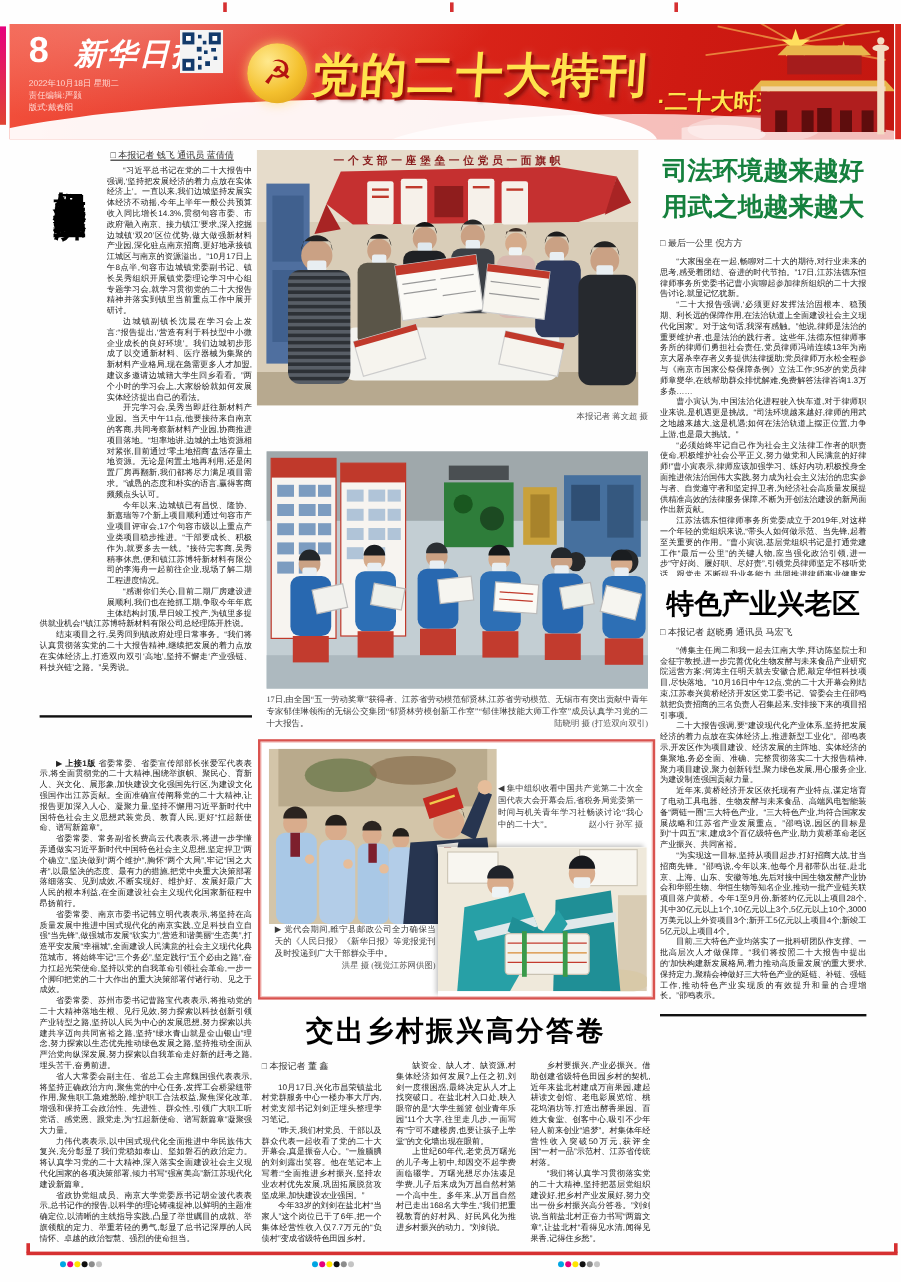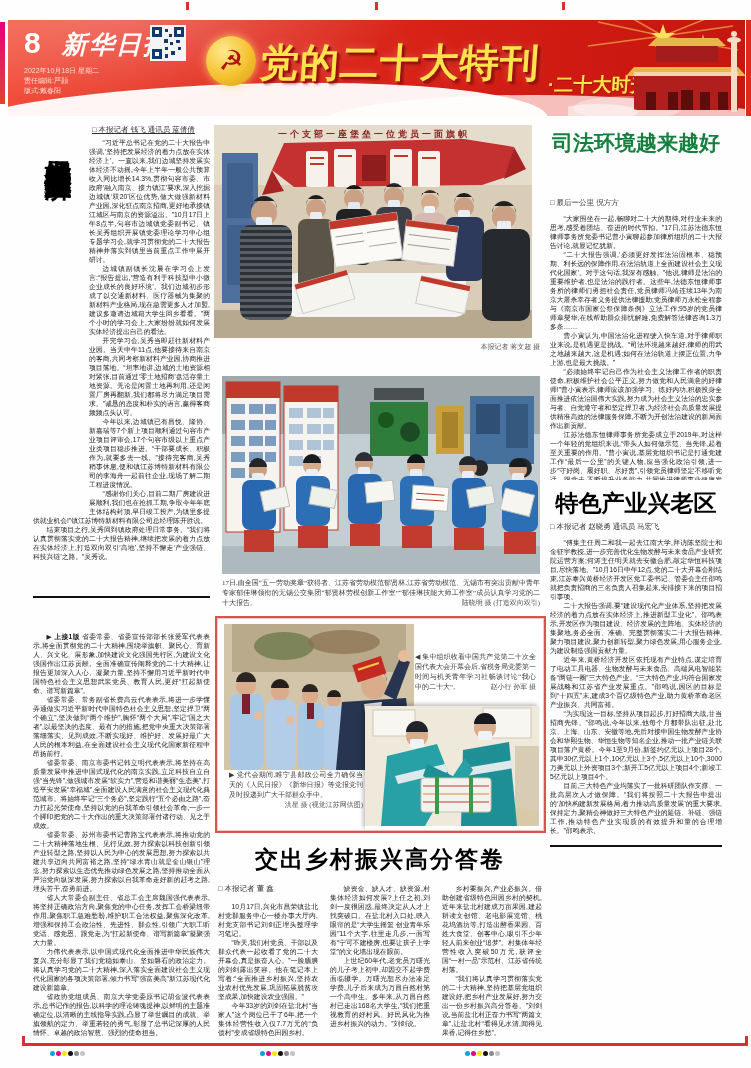--- a/index.html
+++ b/index.html
@@ -465,32 +465,33 @@
     <p class="bp">今年33岁的刘剑在盐北村“当家人”这个岗位已干了6年,把一个集体经营性收入仅7.7万元的“负债村”变成省级特色田园乡村。</p>
     <p class="bp">缺资金、缺人才、缺资源,村集体经济如何发展?上任之初,刘剑一度很困惑,最终决定从人才上找突破口。在盐北村入口处,映入眼帘的是“大学生摇篮 创业青年乐园”11个大字,往里走几步,一面写有“宁可不建楼房,也要让孩子上学堂”的文化墙出现在眼前。</p>
     <p class="bp">上世纪60年代,老党员万曙光的儿子考上初中,却因交不起学费面临辍学。万曙光想尽办法凑足学费,儿子后来成为万昌自然村第一个高中生。多年来,从万昌自然村已走出168名大学生,“我们把重视教育的好村风、好民风化为推进乡村振兴的动力。”刘剑说。</p>
     <p class="bp">乡村要振兴,产业必振兴。借助创建省级特色田园乡村的契机,近年来盐北村建成万亩果园,建起耕读文创馆、老电影展览馆、桃花坞酒坊等,打造出酵香果园、百姓大食堂、创客中心,吸引不少年轻人前来创业“追梦”。村集体年经营性收入突破50万元,获评全国“一村一品”示范村、江苏省传统村落。</p>
     <p class="bp">“我们将认真学习贯彻落实党的二十大精神,坚持把基层党组织建设好,把乡村产业发展好,努力交出一份乡村振兴高分答卷。”刘剑说,当前盐北村正奋力书写“两篇文章”,让盐北村“看得见水清,闻得见果香,记得住乡愁”。</p>
   </div>
   <div class="abs h-center" style="left:215px;top:844px;width:330px;">交出乡村振兴高分答卷</div>
 
   <div class="abs h-right" style="left:550px;top:128px;width:172px;">
     <div>司法环境越来越好</div>
+    <div>用武之地越来越大</div>
   </div>
   <div class="abs byline" style="left:550px;top:198px;width:172px;">□ 最后一公里 倪方方</div>
   <div class="abs clip" style="left:550px;top:214px;width:172px;height:266px;">
     <p class="bp">“大家围坐在一起,畅聊对二十大的期待,对行业未来的思考,感受着团结、奋进的时代节拍。”17日,江苏法德东恒律师事务所党委书记曹小寅聊起参加律所组织的二十大报告讨论,就显记忆犹新。</p>
     <p class="bp">“二十大报告强调,‘必须更好发挥法治固根本、稳预期、利长远的保障作用,在法治轨道上全面建设社会主义现代化国家’。对于这句话,我深有感触。”他说,律师是法治的重要维护者,也是法治的践行者。这些年,法德东恒律师事务所的律师们勇担社会责任,党员律师冯靖连续13年为南京大屠杀幸存者义务提供法律援助;党员律师万永松全程参与《南京市国家公祭保障条例》立法工作;95岁的党员律师章燮华,在线帮助群众排忧解难,免费解答法律咨询1.3万多条……</p>
     <p class="bp">曹小寅认为,中国法治化进程驶入快车道,对于律师职业来说,是机遇更是挑战。“司法环境越来越好,律师的用武之地越来越大,这是机遇;如何在法治轨道上摆正位置,力争上游,也是最大挑战。”</p>
     <p class="bp">“必须始终牢记自己作为社会主义法律工作者的职责使命,积极维护社会公平正义,努力做党和人民满意的好律师!”曹小寅表示,律师应该加强学习、练好内功,积极投身全面推进依法治国伟大实践,努力成为社会主义法治的忠实参与者、自觉遵守者和坚定捍卫者,为经济社会高质量发展提供精准高效的法律服务保障,不断为开创法治建设的新局面作出新贡献。</p>
     <p class="bp">江苏法德东恒律师事务所党委成立于2019年,对这样一个年轻的党组织来说,“带头人如何做示范、当先锋,起着至关重要的作用。”曹小寅说,基层党组织书记是打通党建工作“最后一公里”的关键人物,应当强化政治引领,进一步“守好岗、履好职、尽好责”,引领党员律师坚定不移听党话、跟党走,不断提升业务能力,共同推进律师事业健康发展、行稳致远。</p>
   </div>
 
   <div class="abs h-right2" style="left:550px;top:488px;width:172px;">特色产业兴老区</div>
-  <div class="abs byline" style="left:550px;top:522px;width:172px;font-family:Liberation Serif, serif;">□ 本报记者 赵晓勇 通讯员 马宏飞</div>
+  <div class="abs byline" style="left:550px;top:522px;width:172px;">□ 本报记者 赵晓勇 通讯员 马宏飞</div>
   <div class="abs clip" style="left:550px;top:538px;width:172px;height:296px;">
     <p class="bp">“傅集主任周二和我一起去江南大学,拜访陈坚院士和金征宇教授,进一步完善优化生物发酵与未来食品产业研究院运营方案;何涛主任明天就去安徽合肥,敲定华恒科技项目,尽快落地。”10月16日中午12点,党的二十大开幕会刚结束,江苏泰兴黄桥经济开发区党工委书记、管委会主任邵鸣就把负责招商的三名负责人召集起来,安排接下来的项目招引事项。</p>
     <p class="bp">二十大报告强调,要“建设现代化产业体系,坚持把发展经济的着力点放在实体经济上,推进新型工业化”。邵鸣表示,开发区作为项目建设、经济发展的主阵地、实体经济的集聚地,务必全面、准确、完整贯彻落实二十大报告精神,聚力项目建设,聚力创新转型,聚力绿色发展,用心服务企业,为建设制造强国贡献力量。</p>
     <p class="bp">近年来,黄桥经济开发区依托现有产业特点,谋定培育了电动工具电器、生物发酵与未来食品、高端风电智能装备“两链一圈”三大特色产业。“三大特色产业,均符合国家发展战略和江苏省产业发展重点。”邵鸣说,园区的目标是到“十四五”末,建成3个百亿级特色产业,助力黄桥革命老区产业振兴、共同富裕。</p>
     <p class="bp">“为实现这一目标,坚持从项目起步,打好招商大战,甘当招商先锋。”邵鸣说,今年以来,他每个月都带队出征,赴北京、上海、山东、安徽等地,先后对接中国生物发酵产业协会和华熙生物、华恒生物等知名企业,推动一批产业链关联项目落户黄桥。今年1至9月份,新签约亿元以上项目28个,其中30亿元以上1个,10亿元以上3个,5亿元以上10个,3000万美元以上外资项目3个;新开工5亿元以上项目4个;新竣工5亿元以上项目4个。</p>
     <p class="bp">目前,三大特色产业均落实了一批科研团队作支撑、一批高层次人才做保障。“我们将按照二十大报告中提出的‘加快构建新发展格局,着力推动高质量发展’的重大要求,保持定力,聚精会神做好三大特色产业的延链、补链、强链工作,推动特色产业实现质的有效提升和量的合理增长。”邵鸣表示。</p>
   </div>
   <div class="abs rule" style="left:550px;top:845px;width:172px;height:1.5px;"></div>
 
   <div class="abs redline" style="left:22px;top:1043px;width:726px;"></div>

